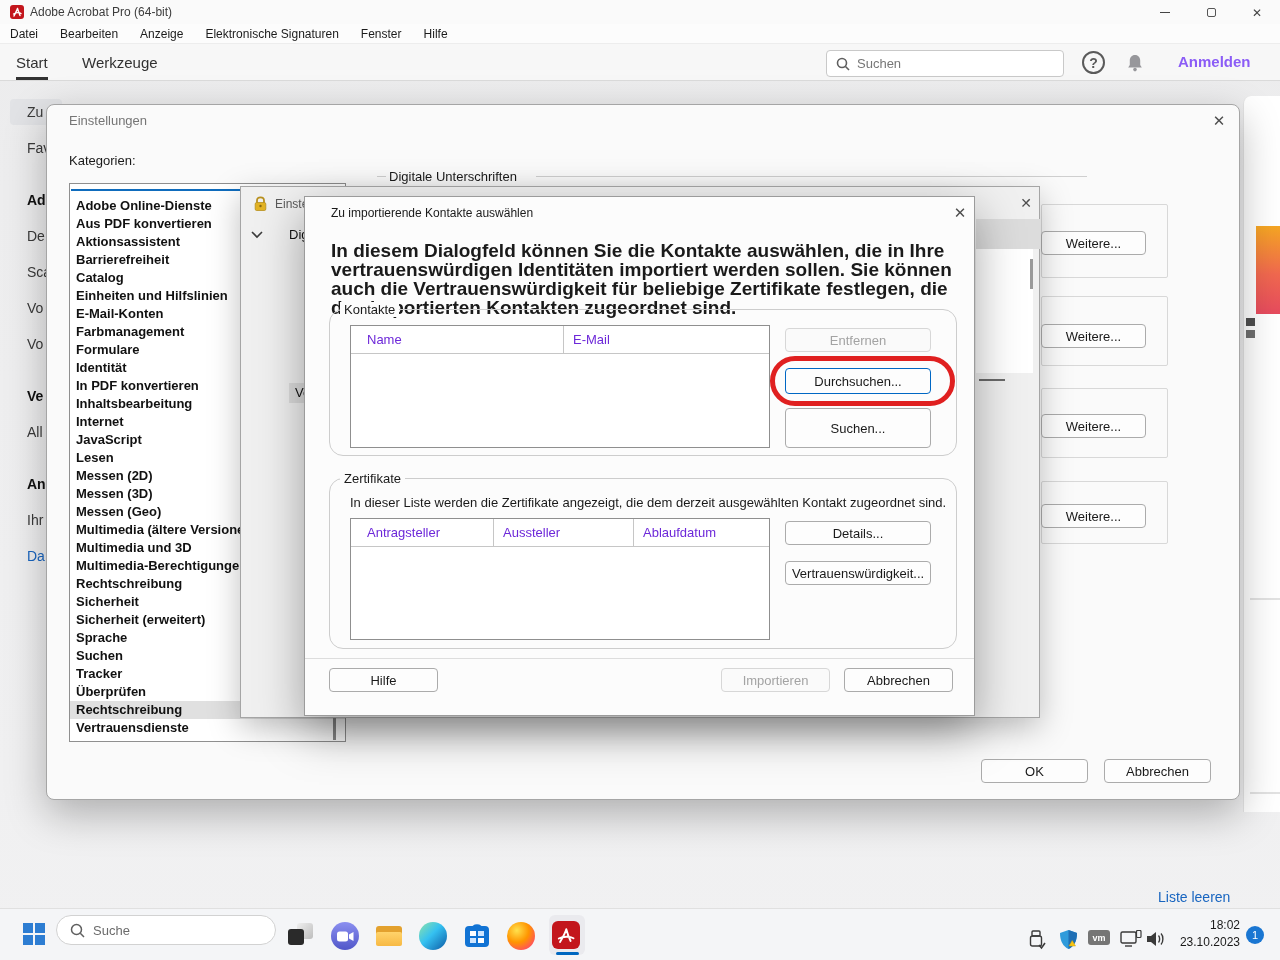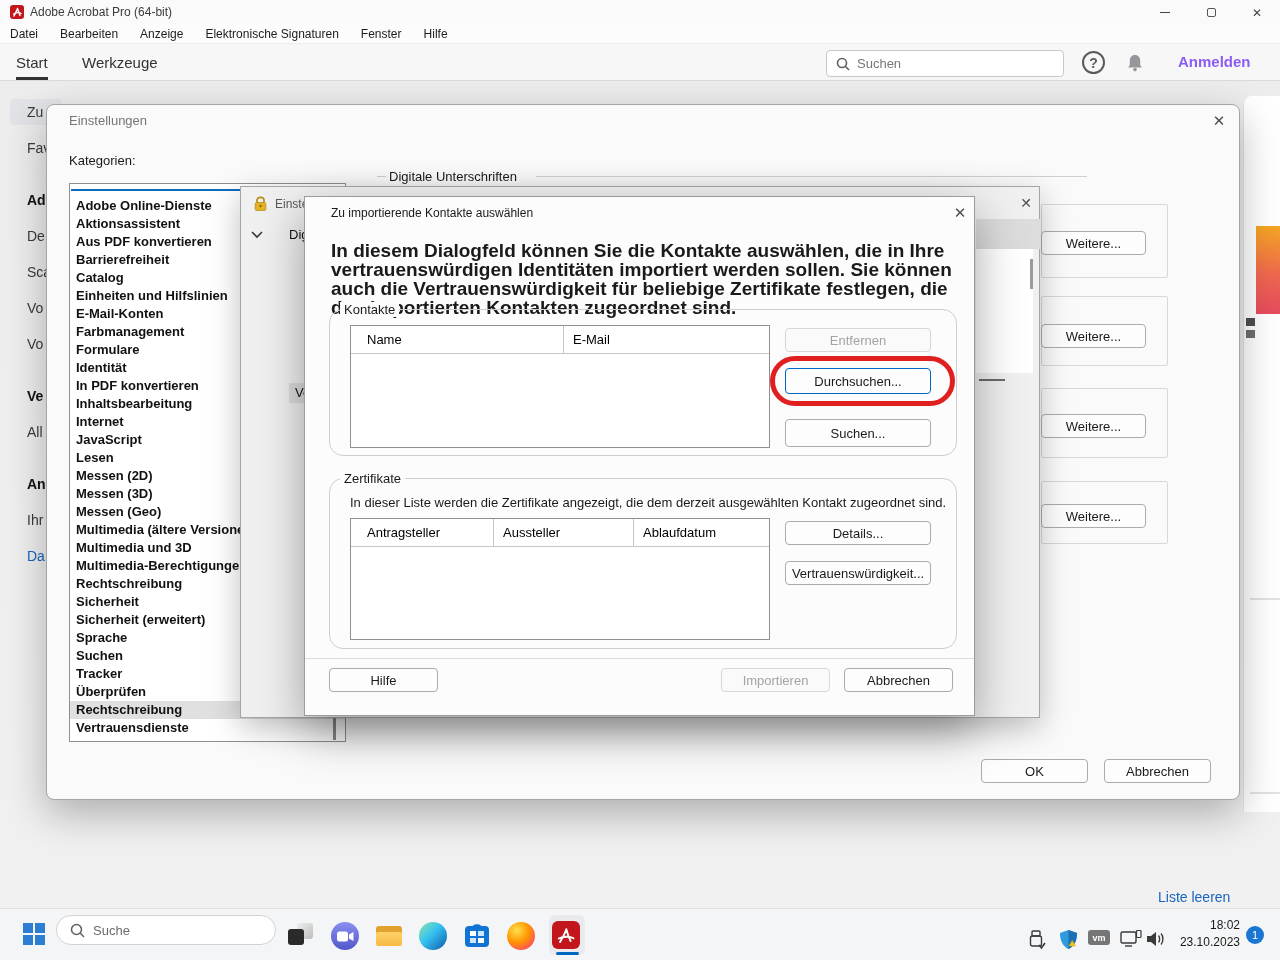--- a/index.html
+++ b/index.html
@@ -76,21 +76,21 @@
   .mid-dash { position:absolute; left:738px; top:192px; width:26px; height:2px; background:#6a6a6a; }
 
   
   .front-dlg { left:304px; top:196px; width:671px; height:520px; background:#fcfcfc; border:1px solid #9b9b9b; box-shadow:0 16px 44px rgba(0,0,0,.35); }
   .front-title { position:absolute; left:26px; top:9px; font-size:12px; color:#1a1a1a; }
   .front-desc { position:absolute; left:26px; top:44px; width:628px; font-size:19px; line-height:19px; color:#1a1a1a;font-weight:bold; }
   .groupbox { position:absolute; border:1px solid #cdcdcd; border-radius:14px; }
   .groupbox > .legend { position:absolute; left:10px; top:-8px; background:#fcfcfc; padding:0 4px; font-size:13px; color:#1a1a1a; }
   .listbox { position:absolute; background:#fff; border:1px solid #8f8f8f; }
   .listbox .hdr { position:absolute; left:0; right:0; top:0; height:28px; border-bottom:1px solid #c6c6c6; }
-  .listbox .hdr span { position:absolute; top:6px; font-size:13px; color:#000000; }
+  .listbox .hdr span { position:absolute; top:6px; font-size:13px; color:#6d28d9; }
   .col-div { position:absolute; top:0; width:1px; height:28px; background:#c6c6c6; }
   .cert-desc { position:absolute; left:20px; top:16px; width:600px; font-size:13px; color:#1a1a1a; }
   .annotation { position:absolute; border:5px solid #e02020; border-radius:26px; pointer-events:none; }
   .front-sep { position:absolute; left:0; top:461px; width:100%; height:1px; background:#ddd; }
 
   
   .taskbar { position:absolute; left:0; top:908px; width:1280px; height:52px; background:#f4f5f7; border-top:1px solid #e0e0e0; }
   .tb-pill { position:absolute; left:56px; top:6px; width:220px; height:30px; background:#fff; border:1px solid #d2d2d2; border-radius:16px; display:flex; align-items:center; padding-left:13px; gap:8px; }
   .tb-pill input { border:none; outline:none; background:transparent; font-size:13px; color:#444; width:160px; font-family:inherit; }
   .tb-pill input::placeholder { color:#6b6b6b; }
@@ -192,22 +192,22 @@
 
   <div class="dlg settings-dlg">
     <div class="settings-title">Einstellungen</div>
     <div class="dlg-close" style="left:1158px;top:4px;width:28px;height:24px;font-size:15px"></div>
     <div class="cat-label">Kategorien:</div>
 
     <div class="cat-list">
       <div class="cat-topline"></div>
       <div class="cat-items">
         <div class="cat-item">Adobe Online-Dienste</div>
+        <div class="cat-item">Aus PDF konvertieren</div>
         <div class="cat-item">Aktionsassistent</div>
-        <div class="cat-item">Aus PDF konvertieren</div>
         <div class="cat-item">Barrierefreiheit</div>
         <div class="cat-item">Catalog</div>
         <div class="cat-item">Einheiten und Hilfslinien</div>
         <div class="cat-item">E-Mail-Konten</div>
         <div class="cat-item">Farbmanagement</div>
         <div class="cat-item">Formulare</div>
         <div class="cat-item">Identität</div>
         <div class="cat-item">In PDF konvertieren</div>
         <div class="cat-item">Inhaltsbearbeitung</div>
         <div class="cat-item">Internet</div>
@@ -277,21 +277,21 @@
       <span class="legend">Kontakte</span>
       <div class="listbox" style="left:20px;top:15px;width:420px;height:123px">
         <div class="hdr">
           <span style="left:16px">Name</span>
           <span style="left:222px">E-Mail</span>
           <div class="col-div" style="left:212px"></div>
         </div>
       </div>
       <button class="btn disabled" style="left:455px;top:18px;width:146px;height:24px">Entfernen</button>
       <button class="btn focus-blue" style="left:455px;top:58px;width:146px;height:26px">Durchsuchen...</button>
-      <button class="btn" style="left:455px;top:109px;width:146px;height:28px">Suchen...</button>
+      <button class="btn" style="left:455px;top:98px;width:146px;height:40px">Suchen...</button>
       <div class="annotation" style="left:440px;top:46px;width:185px;height:50px"></div>
     </div>
 
     <div class="groupbox" style="left:24px;top:281px;width:628px;height:171px">
       <span class="legend">Zertifikate</span>
       <div class="cert-desc">In dieser Liste werden die Zertifikate angezeigt, die dem derzeit ausgewählten Kontakt zugeordnet sind.</div>
       <div class="listbox" style="left:20px;top:39px;width:420px;height:122px">
         <div class="hdr">
           <span style="left:16px">Antragsteller</span>
           <span style="left:152px">Aussteller</span>

